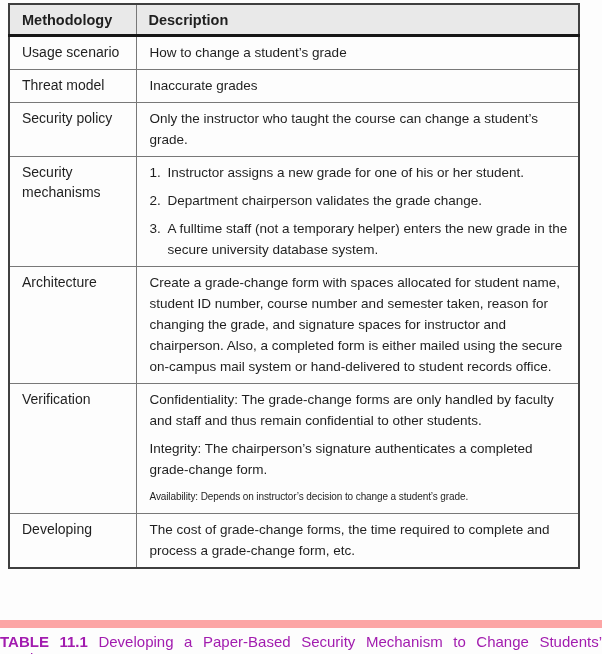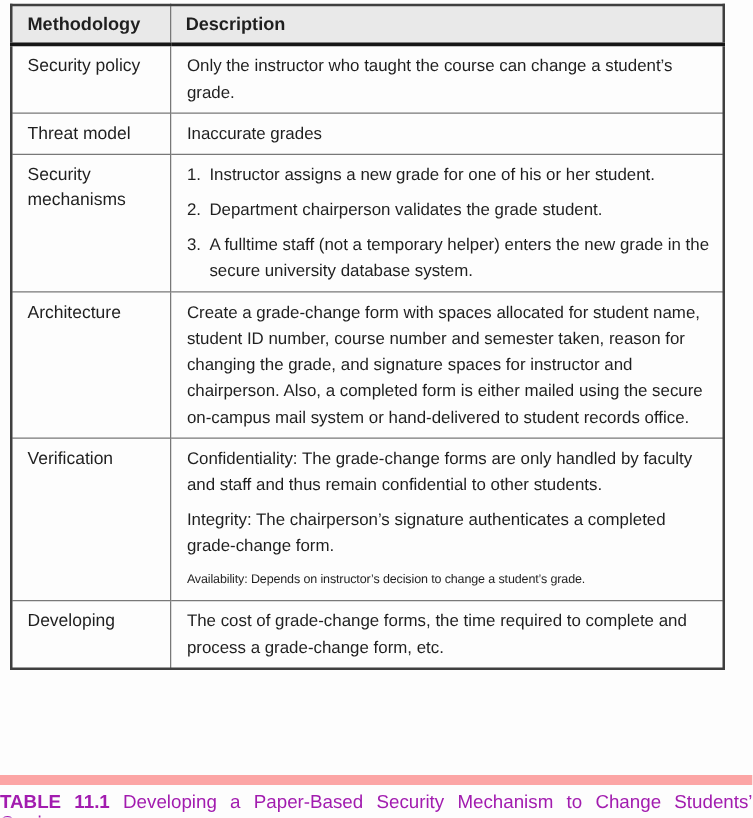--- a/index.html
+++ b/index.html
@@ -86,37 +86,41 @@
         <col class="col-desc">
       </colgroup>
       <thead>
         <tr>
           <th>Methodology</th>
           <th>Description</th>
         </tr>
       </thead>
       <tbody>
         <tr>
-          <td class="label">Security policy</td>
-          <td class="desc">Only the instructor who taught the course can change a student’s grade.</td>
+          <td class="label">Usage scenario</td>
+          <td class="desc">How to change a student’s grade</td>
         </tr>
         <tr>
           <td class="label">Threat model</td>
           <td class="desc">Inaccurate grades</td>
+        </tr>
+        <tr>
+          <td class="label">Security policy</td>
+          <td class="desc">Only the instructor who taught the course can change a student’s grade.</td>
         </tr>
         <tr>
           <td class="label">Security mechanisms</td>
           <td class="desc">
             <div class="list-item">
               <span class="num">1.</span>
               <span class="txt">Instructor assigns a new grade for one of his or her student.</span>
             </div>
             <div class="list-item">
               <span class="num">2.</span>
-              <span class="txt">Department chairperson validates the grade student.</span>
+              <span class="txt">Department chairperson validates the grade change.</span>
             </div>
             <div class="list-item">
               <span class="num">3.</span>
               <span class="txt">A fulltime staff (not a temporary helper) enters the new grade in the secure university database system.</span>
             </div>
           </td>
         </tr>
         <tr>
           <td class="label">Architecture</td>
           <td class="desc">Create a grade-change form with spaces allocated for student name, student ID number, course number and semester taken, reason for changing the grade, and signature spaces for instructor and chairperson.  Also, a completed form is either mailed using the secure on-campus mail system or hand-delivered to student records office.</td>

